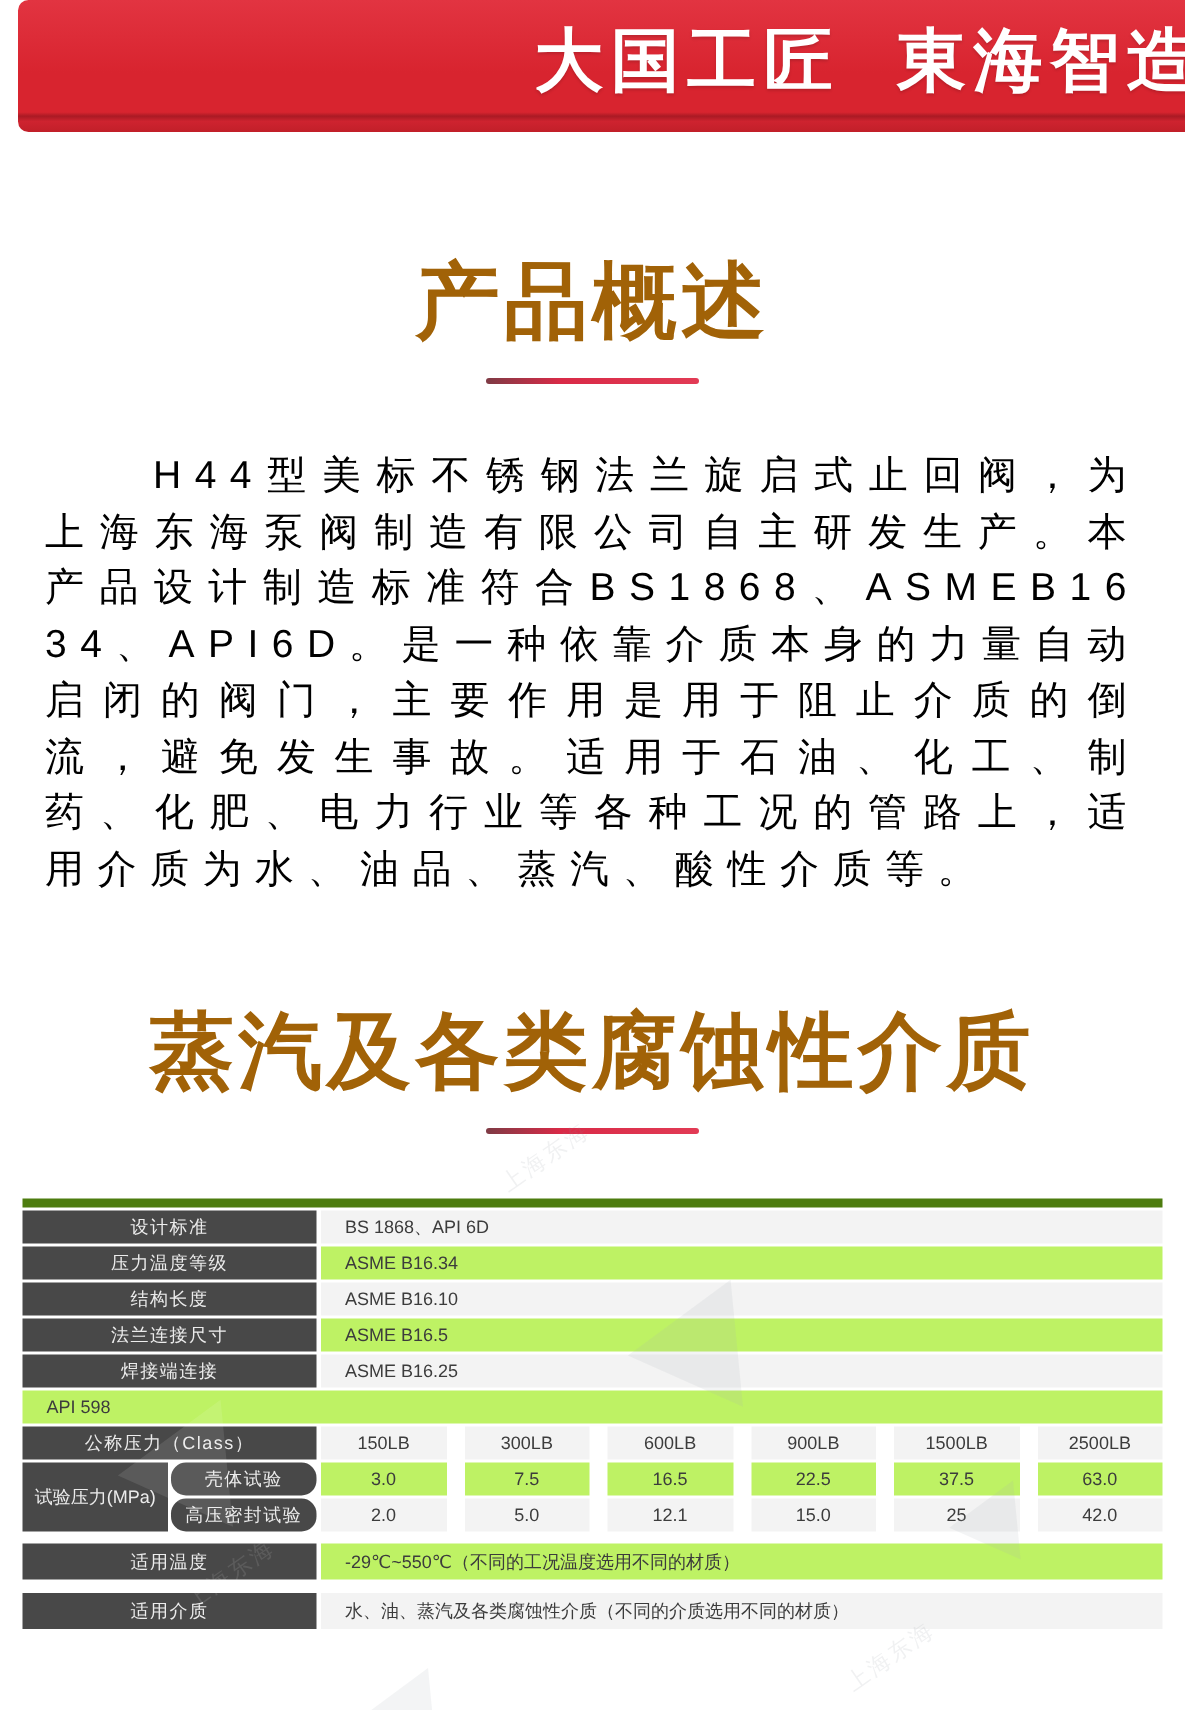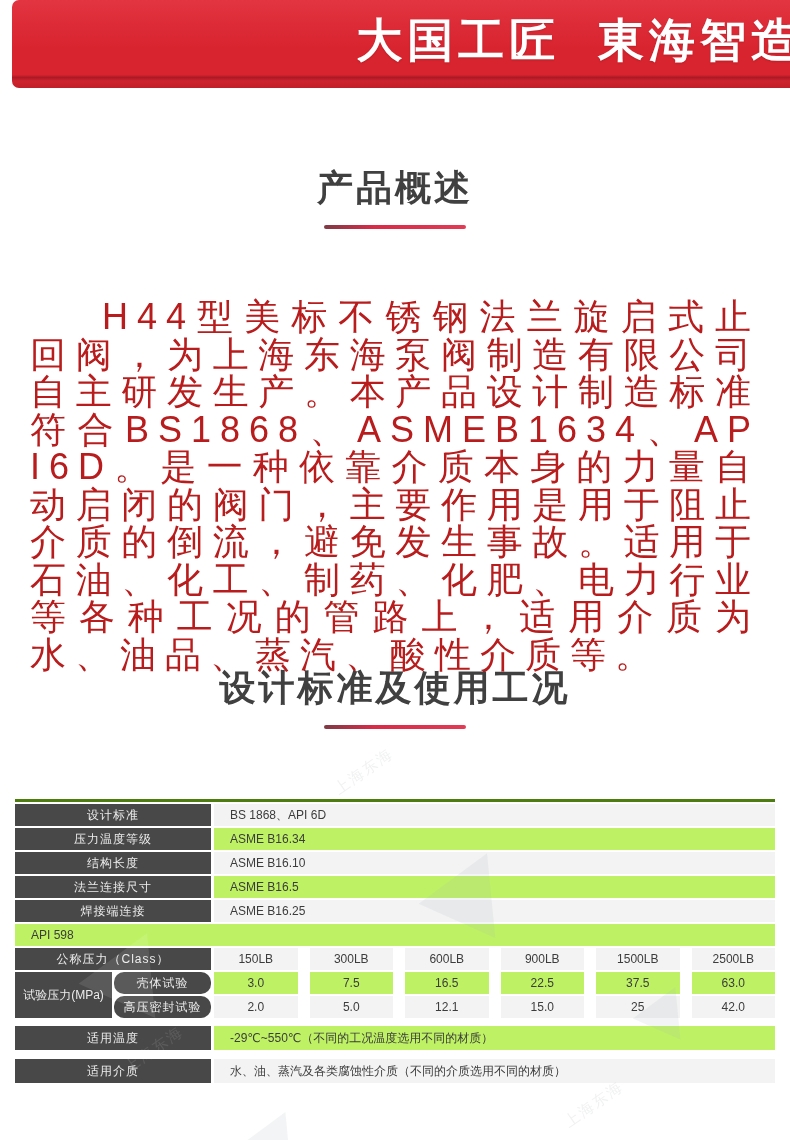--- a/index.html
+++ b/index.html
@@ -26,43 +26,43 @@
     letter-spacing:5px; word-spacing:20px;
     text-shadow:0 1px 2px rgba(0,0,0,0.15);
     padding-bottom:6px;
   }
 
   
   .section-title-block { position:absolute; left:0; width:790px; text-align:center; }
   .section-title-block.overview { top:164px; }
   .section-title-block.specs { top:664px; }
   .section-title {
-    font-size:36px; font-weight:700; color:#404040; letter-spacing:3px;
+    font-size:56px; font-weight:700; color:#a16207; letter-spacing:3px;
   }
   .title-underline {
     width:142px; height:4px; margin:12px auto 0;
     background:linear-gradient(90deg,#7e3b45 0%,#d92a47 35%,#e23b55 100%);
     border-radius:2px;
   }
 
   
   .overview-paragraph {
     position:absolute; top:298px; left:30px; width:730px;
-    font-size:36px; line-height:37.5px;
+    font-size:26px; line-height:37.5px;
     letter-spacing:9px;
-    color:#b91c1c;
+    color:#000000;
     text-align:justify;
     text-indent:72px;
     word-break:break-all;
   }
 
   
   .spec-table {
     position:absolute; top:799px; left:15px; width:760px;
-    border-top:3px solid #4d7c0f;
+    border-top:6px solid #4d7c0f;
     padding-top:2px;
     display:flex; flex-direction:column; gap:2px;
     font-size:12px;
   }
   .srow { display:flex; gap:3px; height:22px; }
   .cell-label {
     width:196px; flex:0 0 196px;
     background:#484848; color:#ececec;
     display:flex; align-items:center; justify-content:center;
     letter-spacing:1px;
@@ -131,21 +131,21 @@
 </div>
 
 <div class="section-title-block overview">
   <div class="section-title">产品概述</div>
   <div class="title-underline"></div>
 </div>
 
 <p class="overview-paragraph">H44型美标不锈钢法兰旋启式止回阀，为上海东海泵阀制造有限公司自主研发生产。本产品设计制造标准符合BS1868、ASMEB1634、API6D。是一种依靠介质本身的力量自动启闭的阀门，主要作用是用于阻止介质的倒流，避免发生事故。适用于石油、化工、制药、化肥、电力行业等各种工况的管路上，适用介质为水、油品、蒸汽、酸性介质等。</p>
 
 <div class="section-title-block specs">
-  <div class="section-title">设计标准及使用工况</div>
+  <div class="section-title">蒸汽及各类腐蚀性介质</div>
   <div class="title-underline"></div>
 </div>
 
 <div class="spec-table">
 
   <div class="srow">
     <div class="cell-label">设计标准</div>
     <div class="cell-value bg-light">BS 1868、API 6D</div>
   </div>
   <div class="srow">

